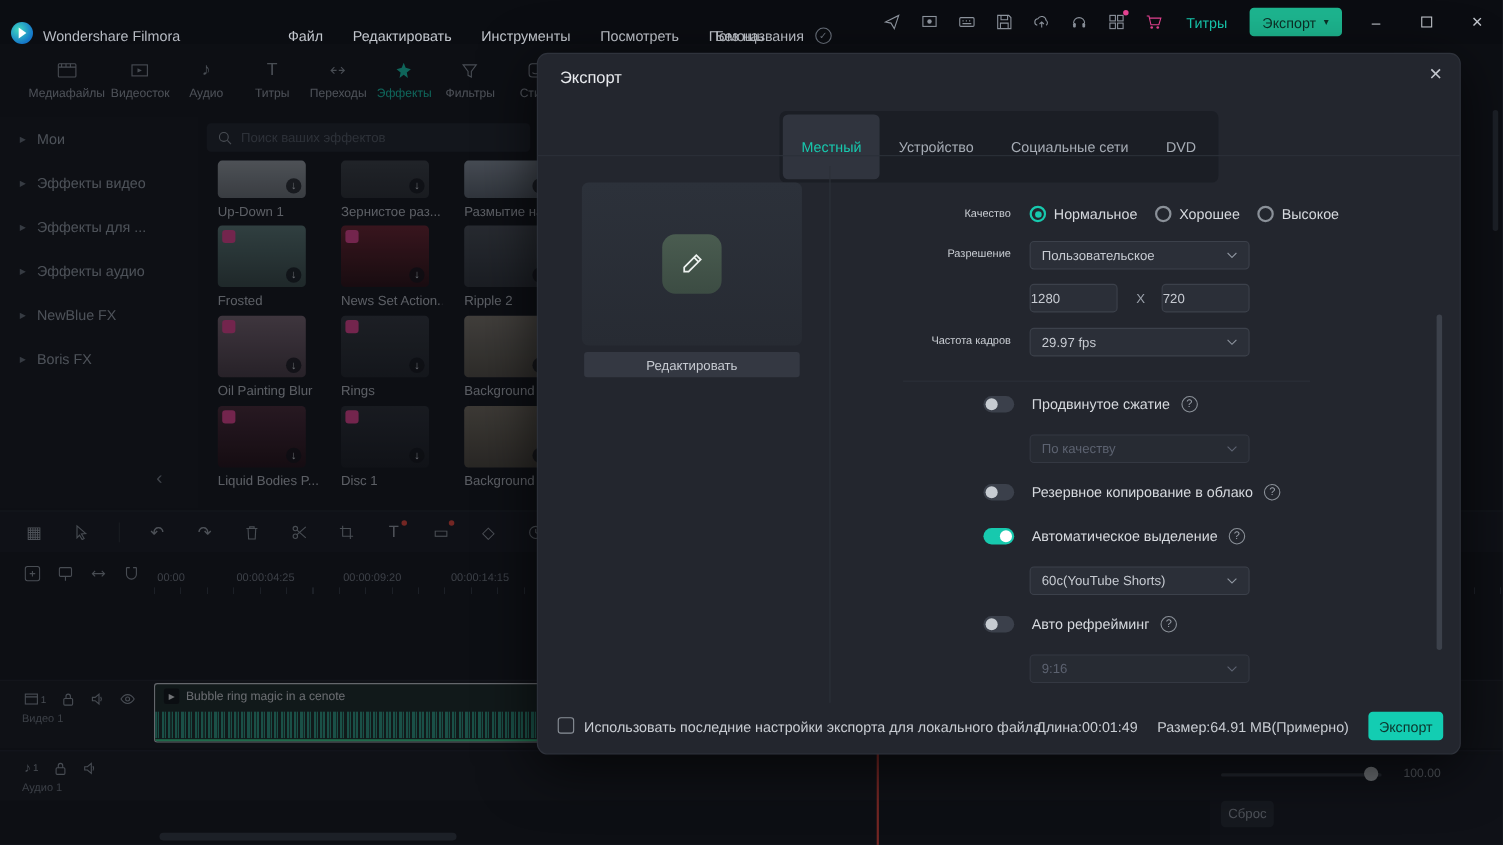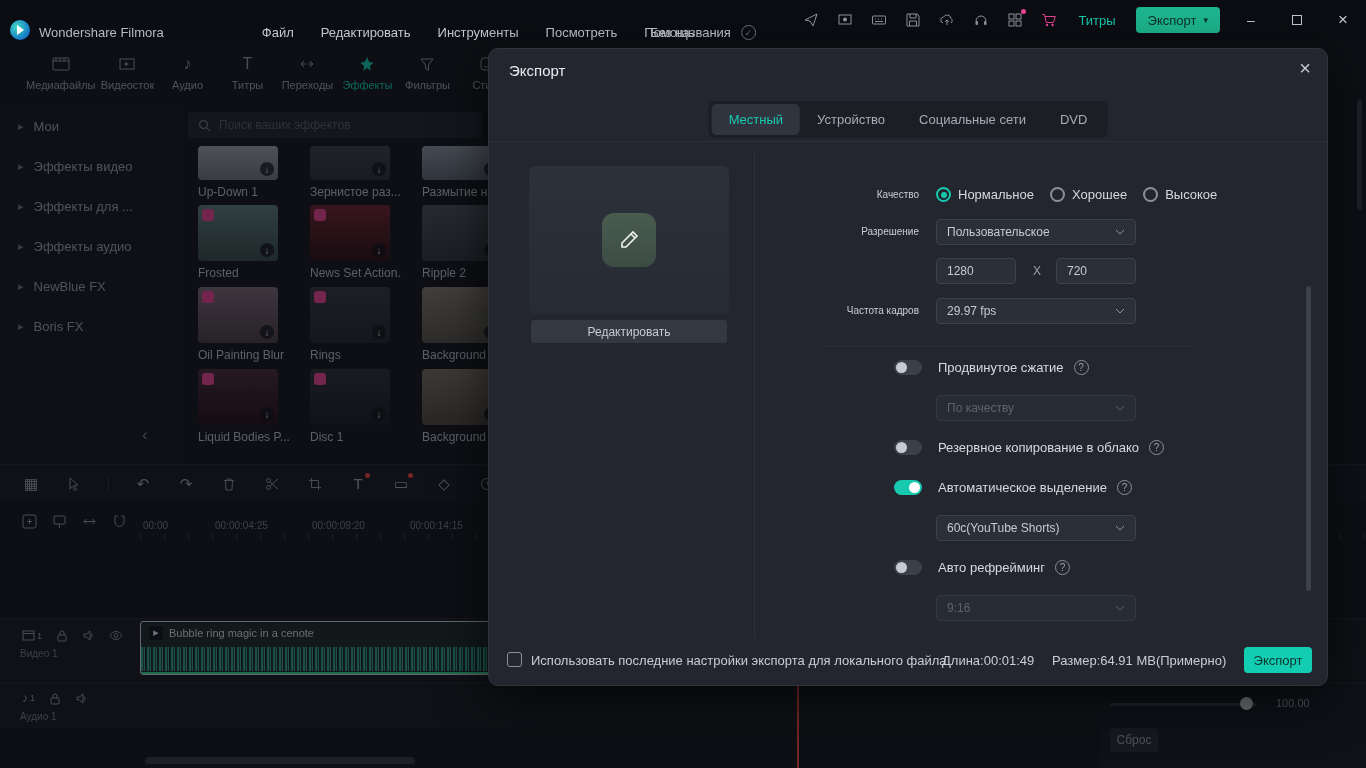--- a/index.html
+++ b/index.html
@@ -86,32 +86,32 @@
 
 #hscroll{position:absolute;left:145px;top:757px;width:270px;height:7px;background:#343943;border-radius:4px}
 #vscroll{position:absolute;left:1357px;top:100px;width:5px;height:110px;background:#343943;border-radius:3px}
 #playhead{position:absolute;left:797px;top:502px;width:2px;height:266px;background:var(--playhead)}
 
 #overlay{position:absolute;left:0;top:40px;width:1366px;height:728px;background:rgba(8,10,14,.52);z-index:10}
 #dialog{position:absolute;left:488px;top:48px;width:840px;height:638px;background:#23262e;border:1px solid #2f333c;border-radius:10px;box-shadow:0 12px 50px rgba(0,0,0,.65);z-index:20}
 .dlg-title{position:absolute;left:20px;top:13px;font-size:15px;color:#e8eaee}
 .dlg-close{position:absolute;right:16px;top:8px;font-size:20px;color:#c3c7ce}
 .dtabs{position:absolute;left:50%;transform:translateX(-50%);top:52px;display:flex;background:#1b1e25;border-radius:6px;padding:3px}
-.dtab{padding:8px 17px;font-size:13px;color:#a6acb5;border-radius:5px;white-space:nowrap}
+.dtab{padding:22px 17px;font-size:13px;color:#a6acb5;border-radius:5px;white-space:nowrap}
 .dtab.sel{background:#30343e;color:var(--accent)}
 .hdiv{position:absolute;left:0;top:92px;width:100%;height:1px;background:#2c3039}
 .preview{position:absolute;left:40px;top:117px;width:200px;height:148px;background:linear-gradient(180deg,#2c313a,#272b33);border-radius:6px;display:flex;align-items:center;justify-content:center}
 .pedit{width:54px;height:54px;border-radius:12px;background:linear-gradient(180deg,#4a5c50,#3c4c43);display:flex;align-items:center;justify-content:center}
 .editbtn{position:absolute;left:42px;top:271px;width:196px;height:23px;background:#343842;border-radius:3px;color:#c6cad1;font-size:12px;display:flex;align-items:center;justify-content:center}
 .vdiv{position:absolute;left:265px;top:102px;width:1px;height:488px;background:#2c3039}
 .flabel{position:absolute;width:140px;text-align:right;font-size:10px;color:#c9cdd3}
 .ctrl{position:absolute;left:447px;width:200px}
 .dd{height:26px;background:#2b2f38;border:1px solid #3c414b;border-radius:4px;display:flex;align-items:center;justify-content:space-between;padding:0 10px;color:#c6cad1;font-size:12px}
 .dd.dis{color:#5c6270;background:#272b33;border-color:#343842}
-.numin{position:absolute;width:80px;height:26px;background:#2b2f38;border:1px solid #3c414b;border-radius:4px;color:#c6cad1;font-size:12px;padding:0 10px;outline:none;font-family:inherit}
+.numin{position:absolute;width:80px;height:26px;background:#2b2f38;border:1px solid #3c414b;border-radius:4px;color:#c6cad1;font-size:12px;padding:0 0;outline:none;font-family:inherit}
 .xsep{position:absolute;left:540px;width:16px;text-align:center;color:#9aa0aa;font-size:12px}
 .radios{position:absolute;left:447px;display:flex;gap:16px;align-items:center}
 .ritem{display:flex;align-items:center;gap:7px;font-size:13px;color:#d6d9de}
 .radio{width:15px;height:15px;border-radius:50%;border:2px solid #8a9098;position:relative}
 .radio.sel{border-color:var(--accent)}
 .radio.sel:after{content:"";position:absolute;left:2.5px;top:2.5px;width:6px;height:6px;border-radius:50%;background:var(--accent)}
 .trow{position:absolute;left:405px;display:flex;align-items:center}
 .toggle{width:28px;height:15px;border-radius:8px;background:#3b404b;position:relative}
 .toggle .knob{position:absolute;top:2px;left:2px;width:11px;height:11px;border-radius:50%;background:#c7ccd2}
 .toggle.on{background:var(--accent)}

